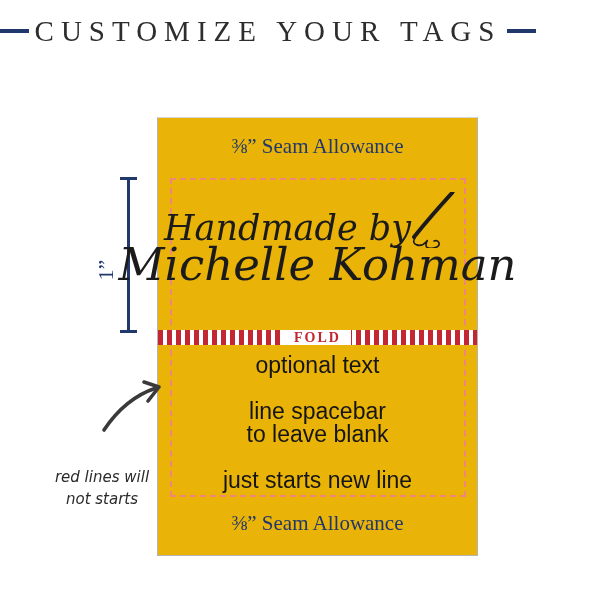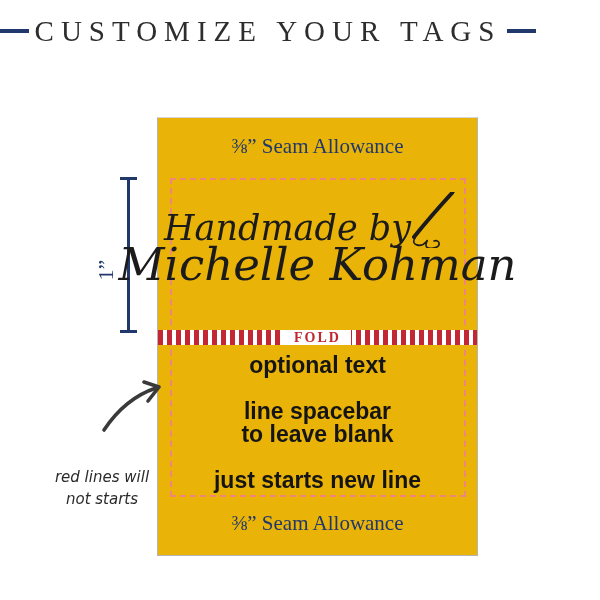--- a/index.html
+++ b/index.html
@@ -41,21 +41,21 @@
   .fold-band{
     position:absolute;left:0;top:212px;width:100%;height:15px;z-index:3;
     background:repeating-linear-gradient(to right,#c22733 0,#c22733 5px,#ffffff 5px,#ffffff 9px);
     display:flex;align-items:center;justify-content:center;
   }
   .fold-label{
     background:#ffffff;color:#c1272d;font-size:14px;font-weight:600;letter-spacing:2px;
     padding:0 10px;line-height:15px;font-family:"Liberation Serif", serif;
   }
   .sans{position:absolute;left:0;width:100%;text-align:center;color:#151515;
-    font-family:"Liberation Sans", sans-serif;z-index:2;font-weight:bold;}
+    font-family:"Liberation Sans", sans-serif;z-index:2;}
   .opt-text{top:234px;font-size:23px;}
   .space-hint{top:282px;font-size:23px;line-height:23px;}
   .enter-hint{top:349px;font-size:23px;}
   
   .v-line{position:absolute;left:127px;top:178px;width:3px;height:154px;background:#20386b;}
   .v-cap{position:absolute;left:120px;width:17px;height:3px;background:#20386b;}
   .v-cap.top{top:177px;} .v-cap.bot{top:330px;}
   .v-label{
     position:absolute;left:88px;top:238px;width:36px;height:64px;
     display:flex;align-items:center;justify-content:center;

